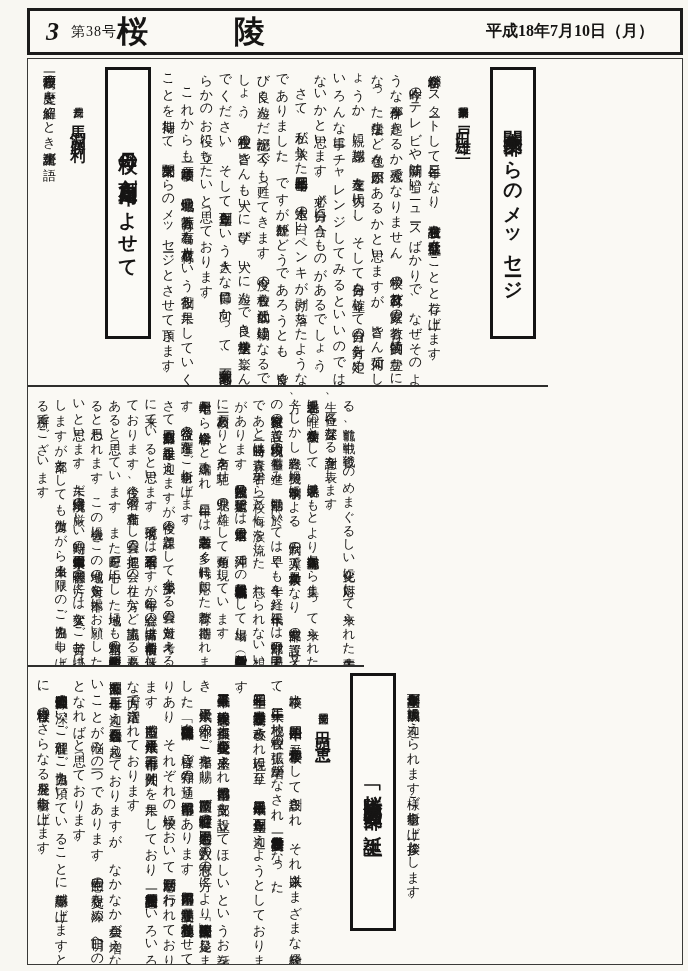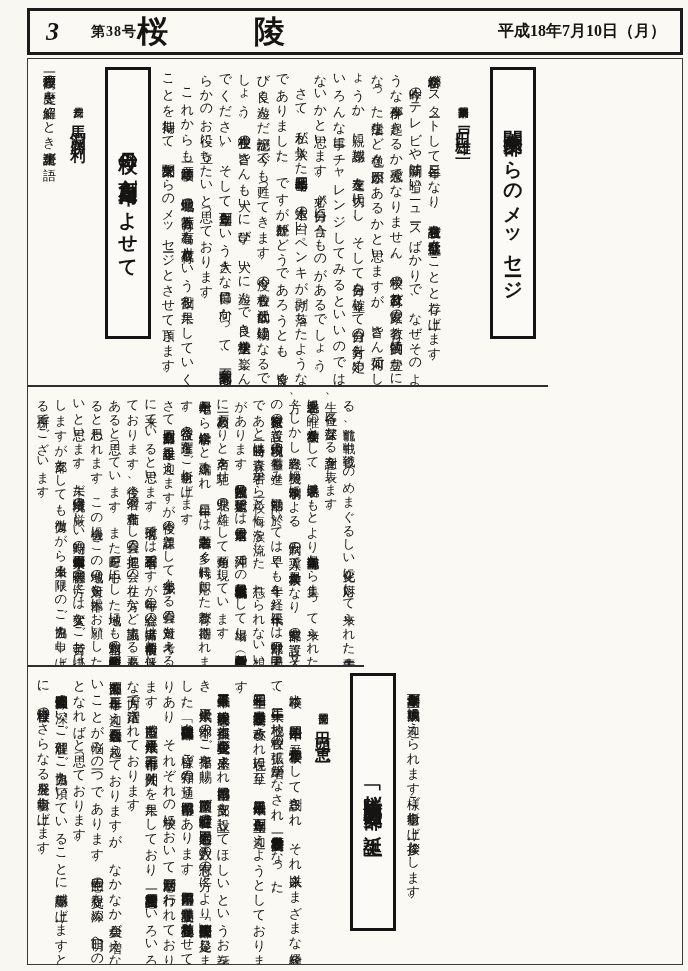--- a/index.html
+++ b/index.html
@@ -30,38 +30,38 @@
   }
   .page-num {
     font-size: 26px;
     font-weight: bold;
     font-style: italic;
     margin-left: 16px;
     line-height: 1;
   }
   .issue {
     font-size: 14px;
-    font-weight: bold;
-    margin-left: 32px;
+    font-weight: normal;
+    margin-left: 12px;
     letter-spacing: 1px;
     white-space: nowrap;
   }
   .masthead {
     flex: 1;
     text-align: left;
     font-size: 31px;
     font-weight: bold;
     line-height: 1;
     white-space: nowrap;
   }
   .masthead span { letter-spacing: 86px; margin-right: -86px; }
   .date {
     font-size: 16px;
     font-weight: bold;
-    margin-right: 14px;
+    margin-right: 26px;
     white-space: nowrap;
   }
   
   .body-frame {
     margin-top: 3px;
     border: 1.5px solid #3a3a38;
     border-top: 1.5px solid #3a3a38;
     box-sizing: border-box;
     background: #faf9f4;
   }

